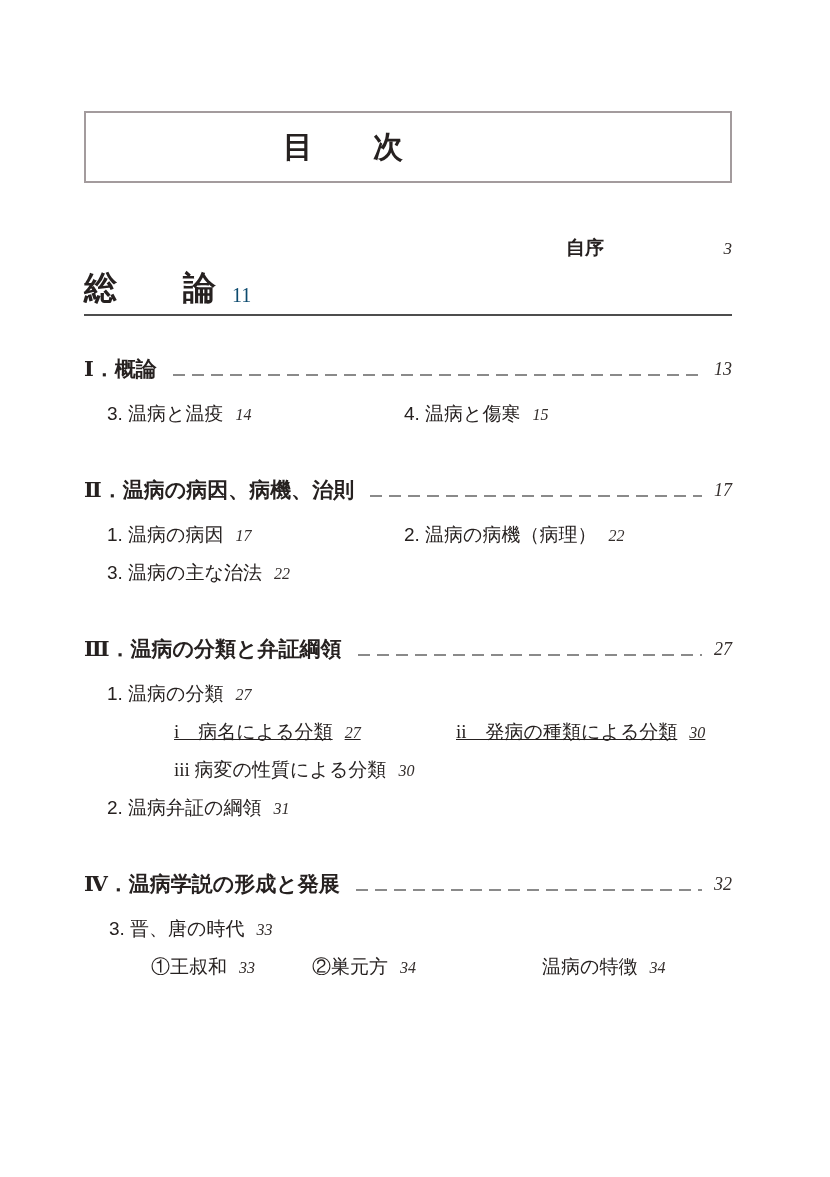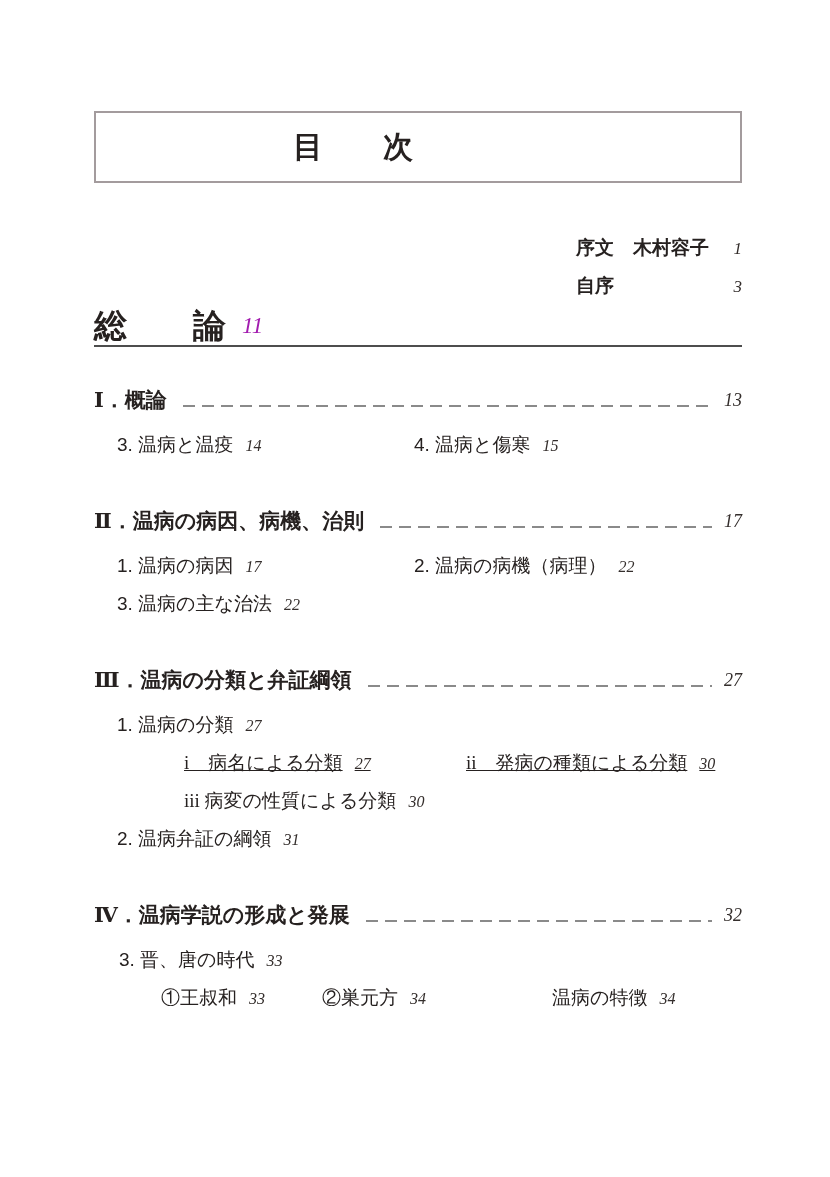--- a/index.html
+++ b/index.html
@@ -7,21 +7,21 @@
     width: 830px; height: 1177px;
     background: #ffffff;
     overflow: hidden;
     position: relative;
     font-family: "Liberation Sans", "DejaVu Sans", sans-serif;
     color: #262120;
     -webkit-font-smoothing: antialiased;
   }
   .content {
     position: absolute;
-    left: 94px; top: 0;
+    left: 84px; top: 0;
     width: 648px;
   }
   
   .title-box {
     margin-top: 111px;
     height: 72px;
     box-sizing: border-box;
     border: 2px solid #a39b9d;
     display: flex;
     align-items: center;
@@ -54,36 +54,36 @@
     font-family: "Liberation Serif", "DejaVu Serif", serif;
     font-weight: normal;
     font-style: italic;
     font-size: 17px;
     color: #342e2c;
   }
   
   .part-row {
     margin-top: 2px;
     display: flex;
-    align-items: center;
+    align-items: flex-end;
     border-bottom: 2px solid #4d4d4d;
+    padding-bottom: 7px;
   }
   .part-title {
     font-family: "Liberation Sans", "DejaVu Sans", sans-serif;
     font-weight: 900;
     font-size: 33px;
     line-height: 38px;
     white-space: pre;
   }
   .part-page {
     font-family: "Liberation Serif", "DejaVu Serif", serif;
-    font-style: italic;
-    font-size: 23px;
+    font-size: 20px;
     margin-left: 16px;
-    color: #a21caf;
+    color: #0c4a6e;
   }
   
   .section { margin-top: 44px; }
   .section.first { margin-top: 40px; }
   .sec-head {
     display: flex;
     align-items: center;
     font-family: "Liberation Serif", "DejaVu Serif", serif;
     font-weight: bold;
     font-size: 21px;
@@ -126,24 +126,20 @@
 <body>
 
 <div class="content">
 
   <div class="title-box">
     <div class="t">目　　次</div>
   </div>
 
   <div class="frontmatter">
     <div class="fm-row">
-      <span>序文　木村容子</span>
-      <span class="fm-page">1</span>
-    </div>
-    <div class="fm-row">
       <span>自序</span>
       <span class="fm-page">3</span>
     </div>
   </div>
 
   <div class="part-row">
     <span class="part-title">総　　論</span>
     <span class="part-page">11</span>
   </div>
 

